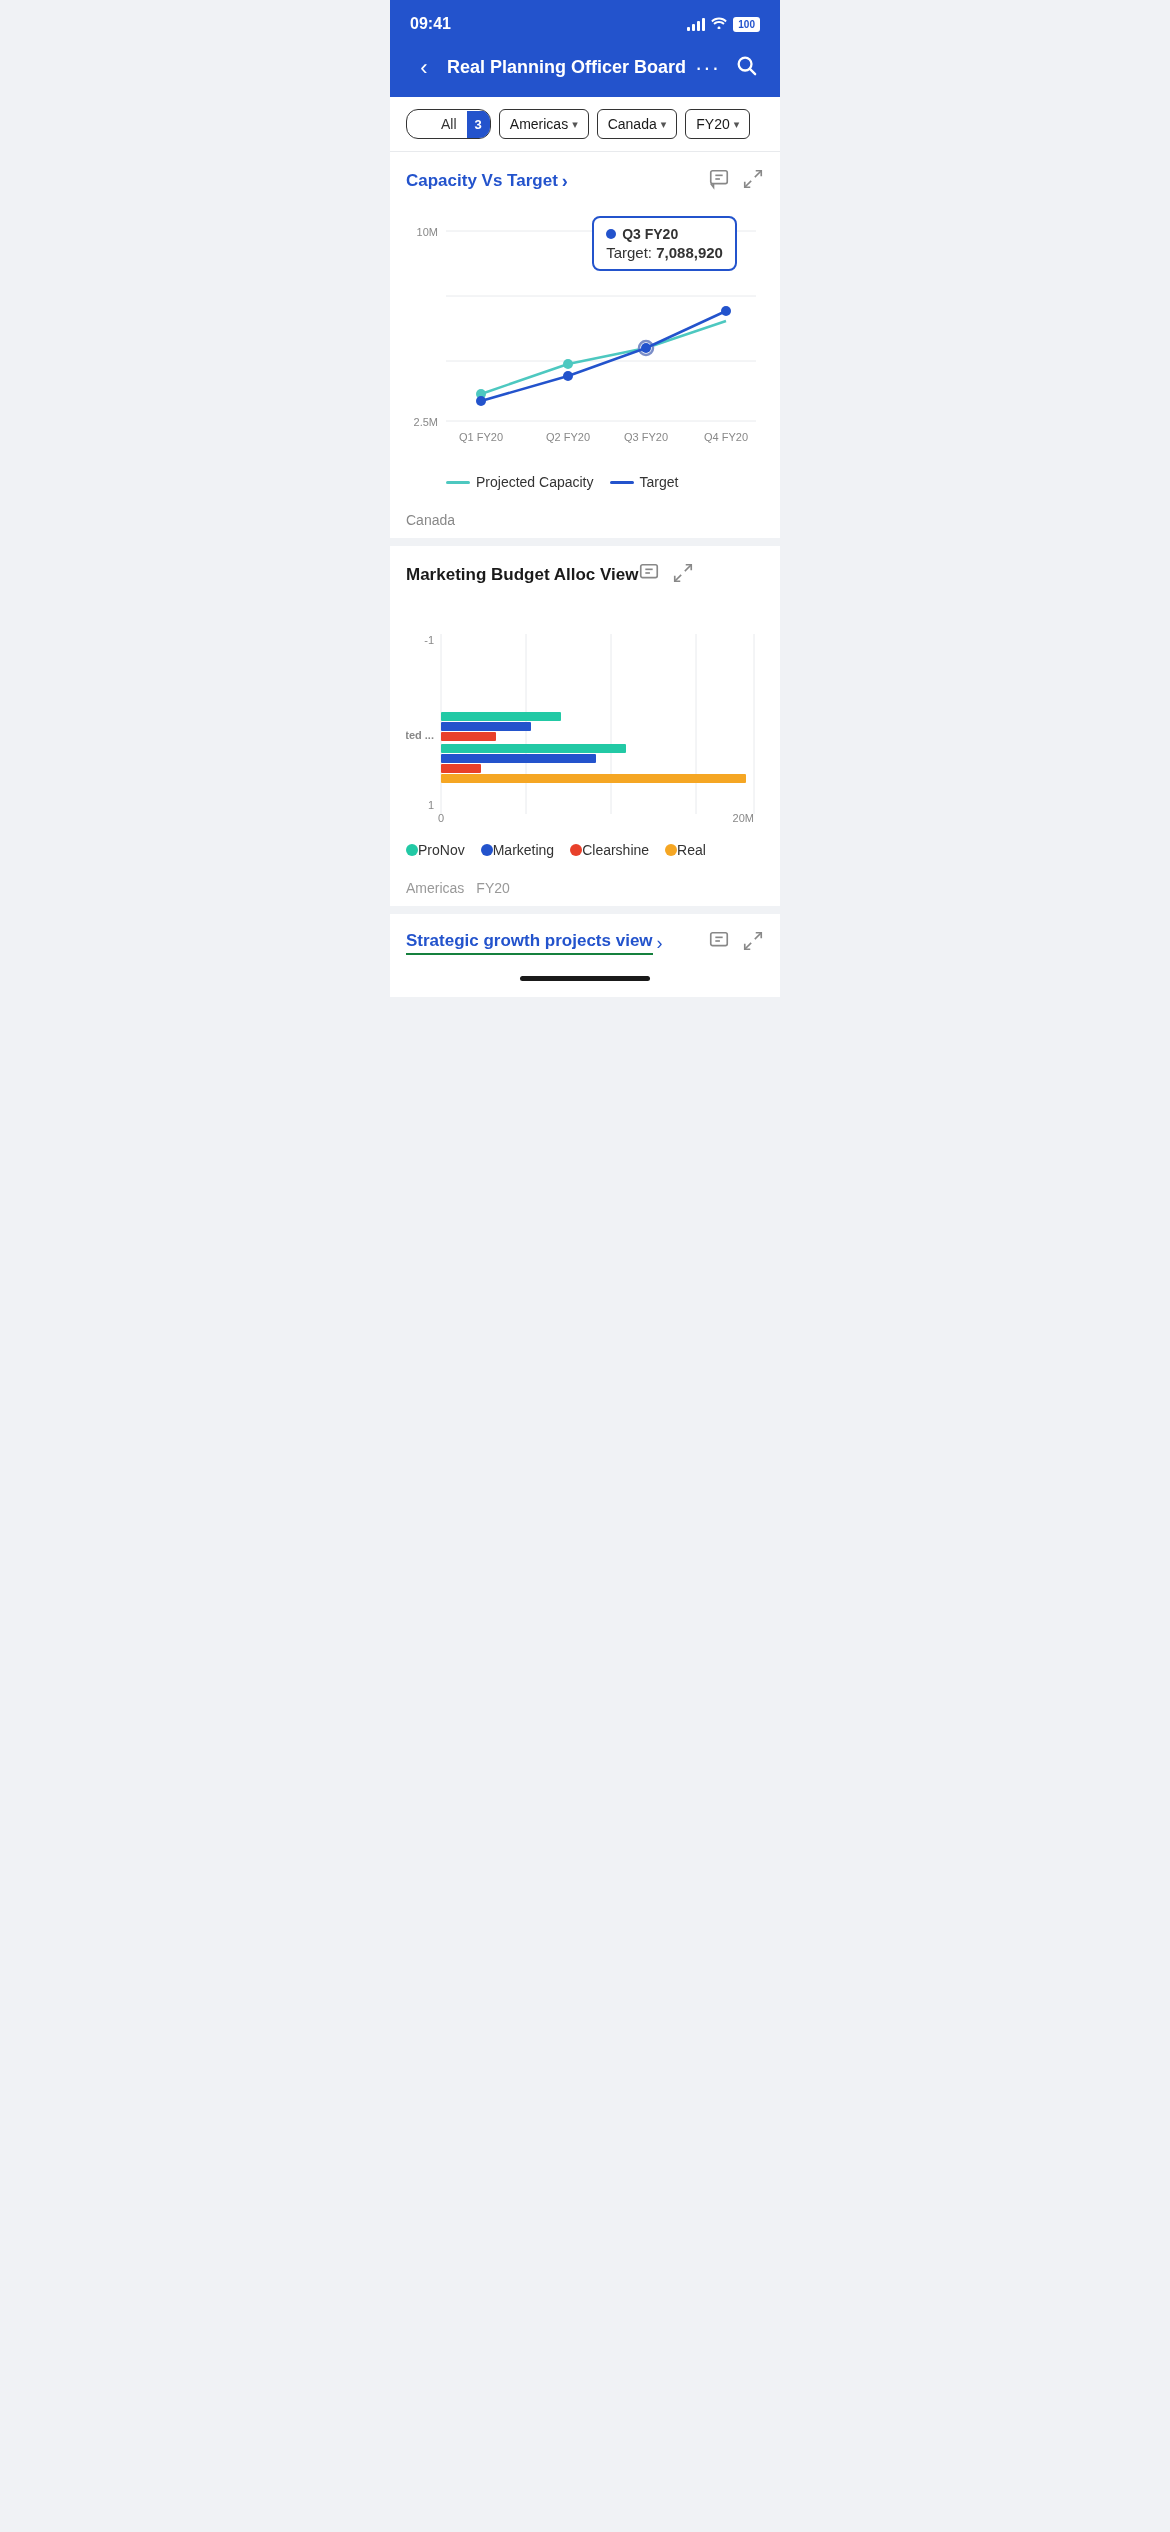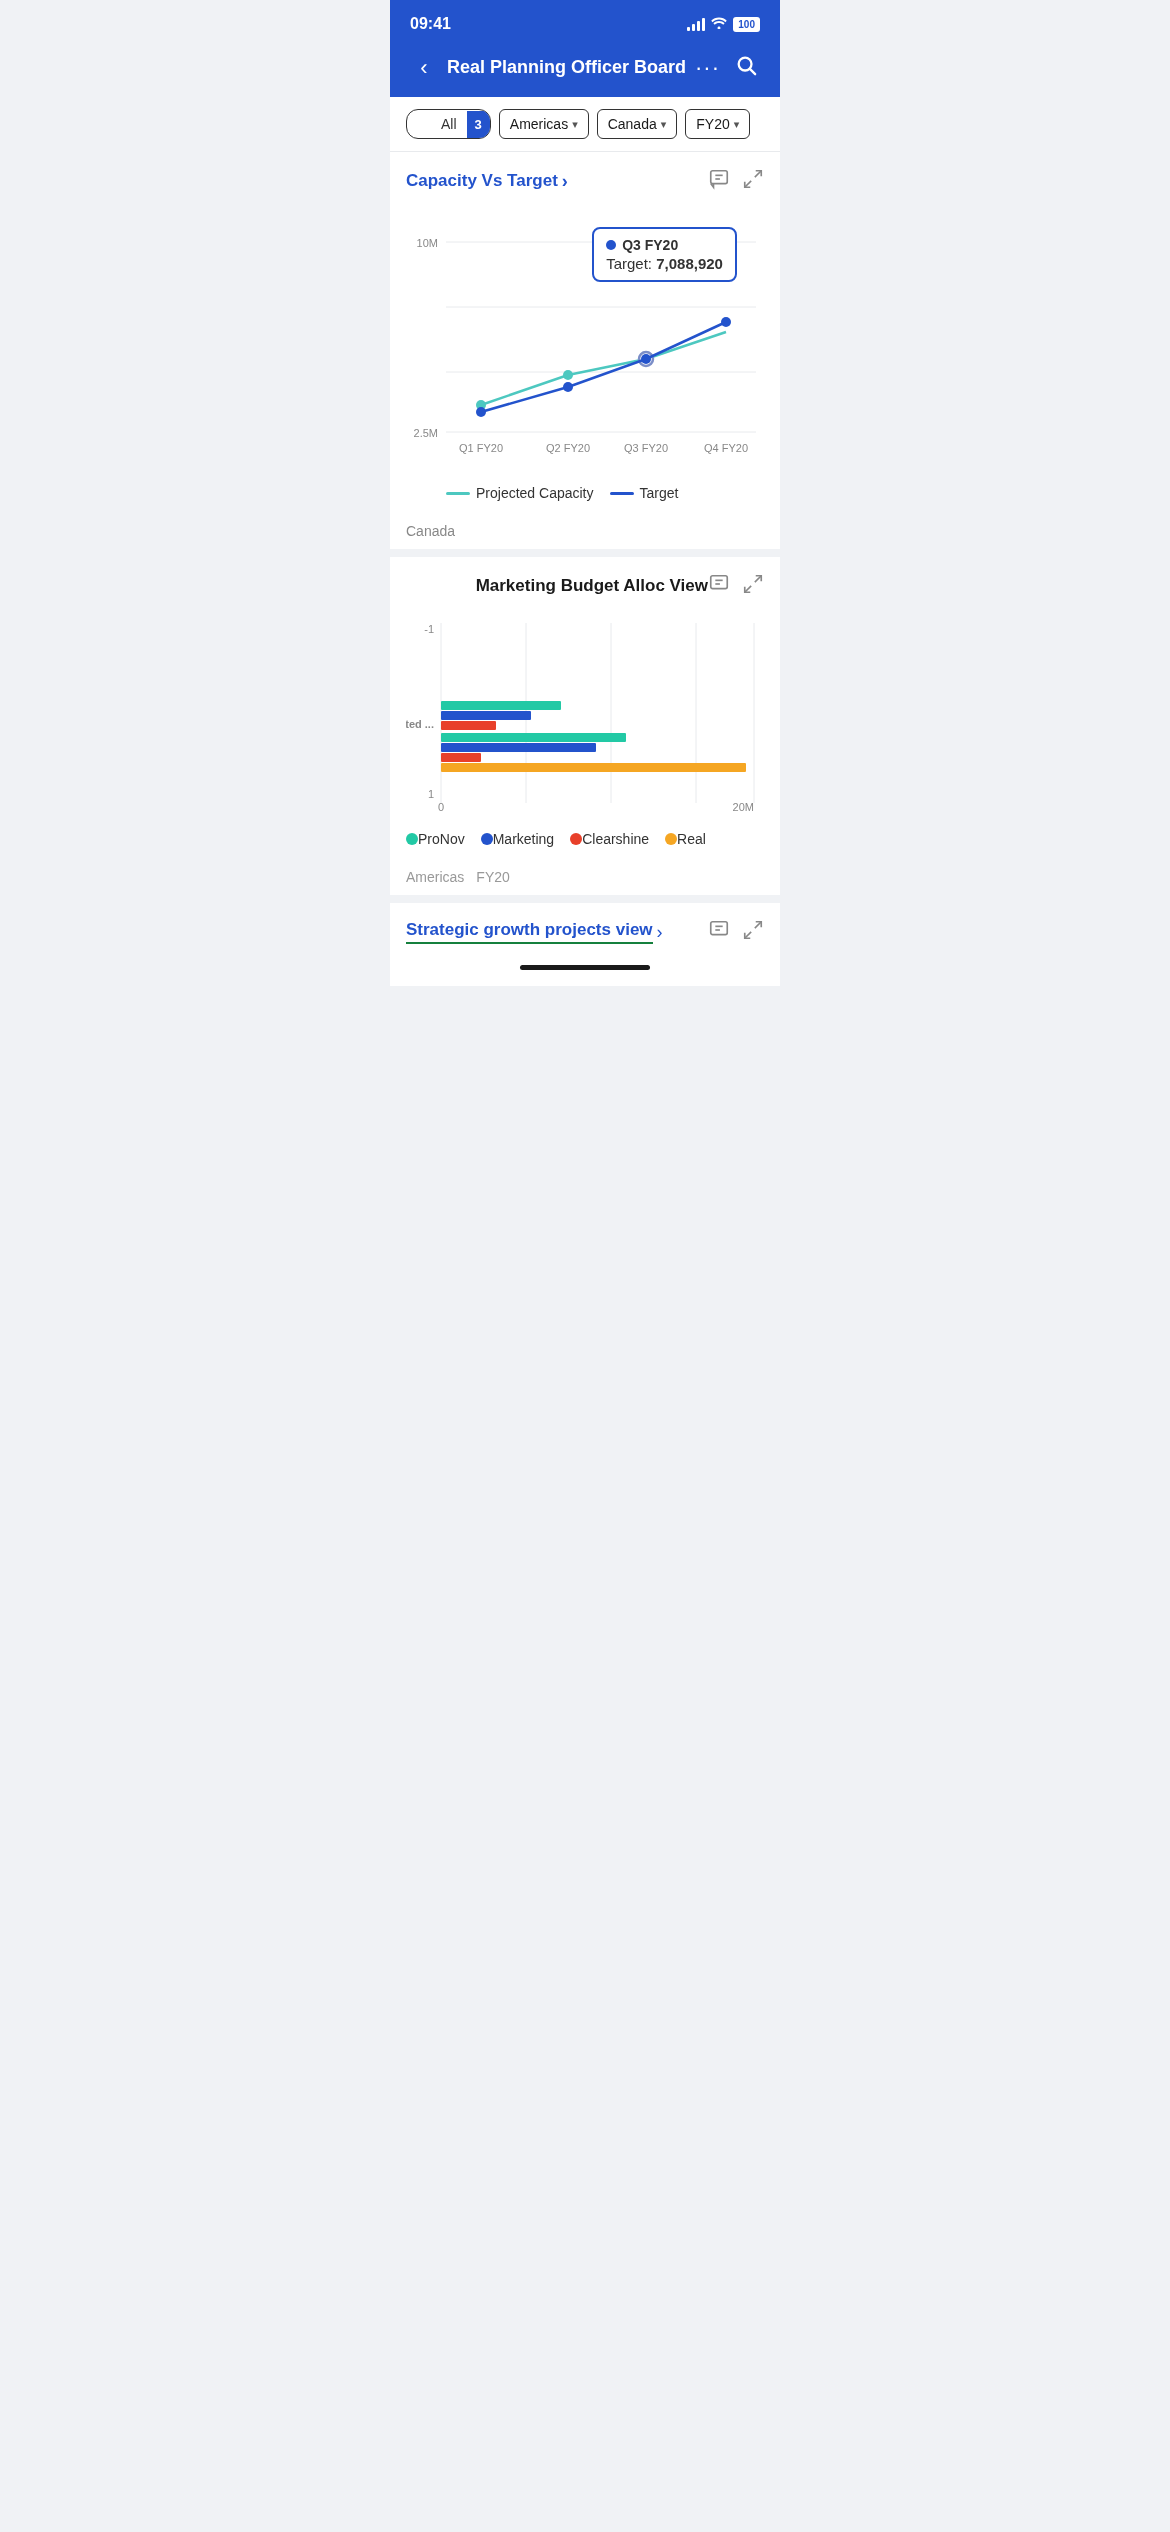--- a/index.html
+++ b/index.html
@@ -132,21 +132,21 @@
 
     
     .chart-section {
       background: white;
       padding: 16px 16px 12px;
     }
     .chart-header {
       display: flex;
       align-items: center;
       justify-content: space-between;
-      margin-bottom: 23px;
+      margin-bottom: 12px;
     }
     .chart-title {
       color: #2353CC;
       font-size: 17px;
       font-weight: 600;
       display: flex;
       align-items: center;
       gap: 4px;
     }
     .chart-actions {
@@ -241,22 +241,22 @@
     }
 
     
     .budget-section {
       background: white;
       padding: 16px 16px 12px;
     }
     .budget-header {
       display: flex;
       align-items: center;
-      justify-content: flex-end;
-      margin-bottom: 4px;
+      justify-content: flex-start;
+      margin-bottom: 26px;
     }
     .budget-title {
       font-size: 17px;
       font-weight: 700;
       color: #1a1a1a;
     }
 
     
     .bar-chart-container {
       position: relative;

